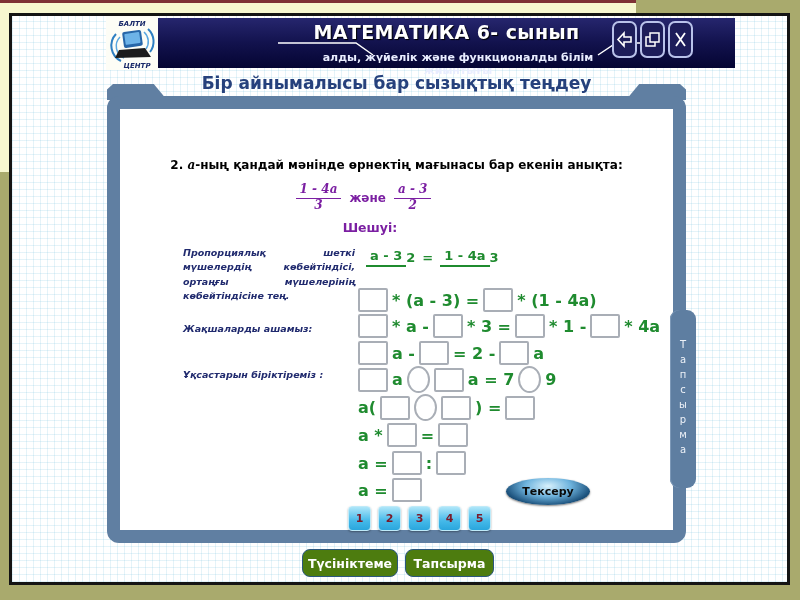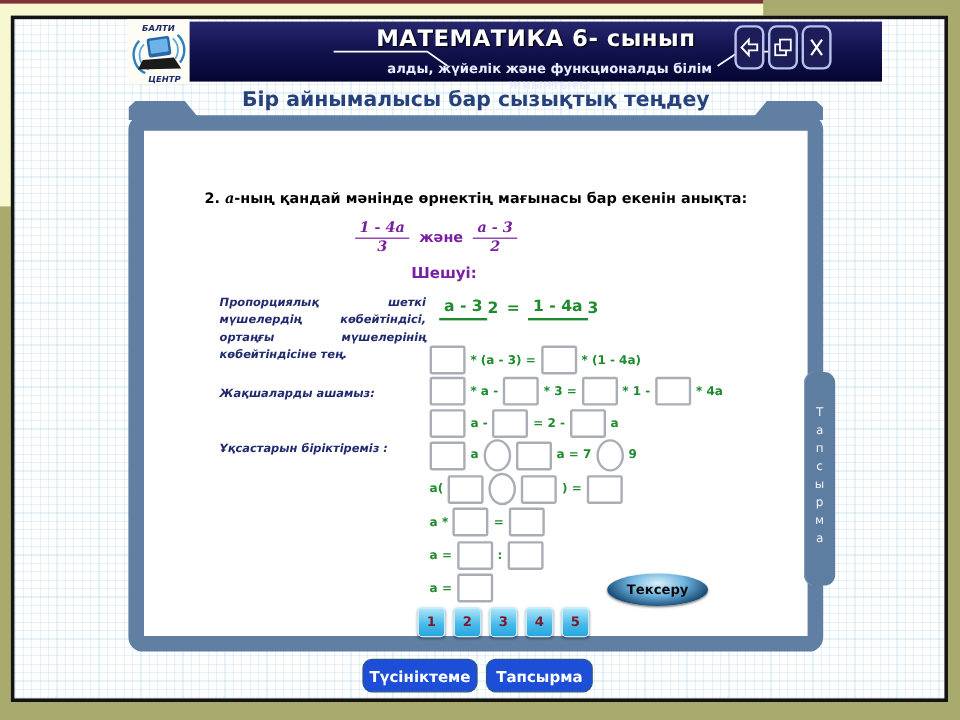--- a/index.html
+++ b/index.html
@@ -62,37 +62,37 @@
   .note-prop{left:183px;top:246px;width:172px;text-align:justify;line-height:1.5;}
   .note-brackets{left:183px;top:323px;}
   .note-combine{left:183px;top:369px;}
 
   .green-eq{position:absolute;left:366px;top:249px;display:flex;gap:7px;align-items:center;
             color:#1f8b2f;font-weight:bold;font-size:13px;}
   .gfrac{display:inline-flex;align-items:center;line-height:1.15;}
   .gfrac .num{padding:0 4px 1px;border-bottom:2px solid #1f8b2f;}
 
   .step-row{position:absolute;display:flex;align-items:center;gap:4px;
-            color:#1f8b2f;font-weight:bold;font-size:10px;}
+            color:#1f8b2f;font-weight:bold;font-size:16px;}
   .mtx{white-space:pre;}
   .ans-box{width:26px;height:20px;background:#fff;border:2px solid #a9aeb6;border-radius:2px;}
   .ans-oval{width:19px;height:23px;background:#fff;border:2px solid #a9aeb6;border-radius:50%;}
 
   .check-btn{position:absolute;left:506px;top:478px;width:84px;height:27px;border-radius:50%;
              background:radial-gradient(ellipse at 50% 30%, #d8f1fc 0%, #6fb4de 38%, #1d537e 72%, #05131f 100%);
              display:flex;align-items:center;justify-content:center;
              color:#0a0a0a;font-size:11px;font-weight:bold;box-shadow:0 1px 2px rgba(0,0,0,.5);}
 
   .page-btns{position:absolute;left:348px;top:506px;display:flex;gap:7px;}
   .page-btn{width:21px;height:23px;border-radius:4px;border:1px solid #bfeaf8;
             background:linear-gradient(180deg,#aee6f9 0%,#45b9e9 60%,#2aa6dd 100%);
             display:flex;align-items:center;justify-content:center;
             color:#7a1a2a;font-size:11px;font-weight:bold;box-shadow:0 1px 2px rgba(0,0,0,.35);}
 
-  .footer-btn{position:absolute;top:549px;height:28px;background:#1d4ed8;border:1px solid #2c577f;
+  .footer-btn{position:absolute;top:549px;height:28px;background:#4d7c0f;border:1px solid #2c577f;
               border-radius:8px;color:#ffffff;font-size:12.5px;font-weight:bold;
               display:flex;align-items:center;justify-content:center;box-sizing:border-box;}
   .btn-explain{left:302px;width:96px;}
   .btn-task{left:405px;width:89px;}
 </style>
 </head>
 <body>
 
 <div class="bg-yellow"></div>
 <div class="bg-maroon"></div>

